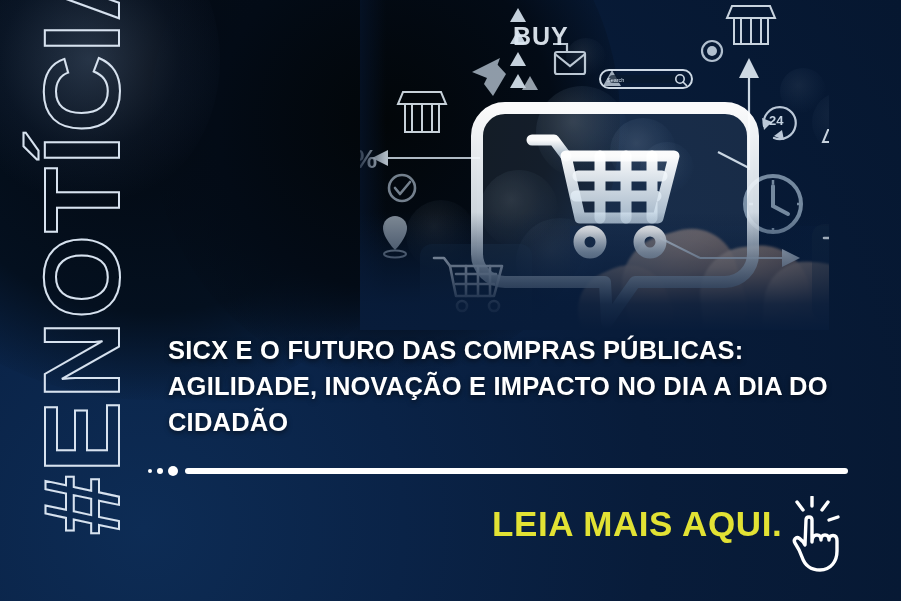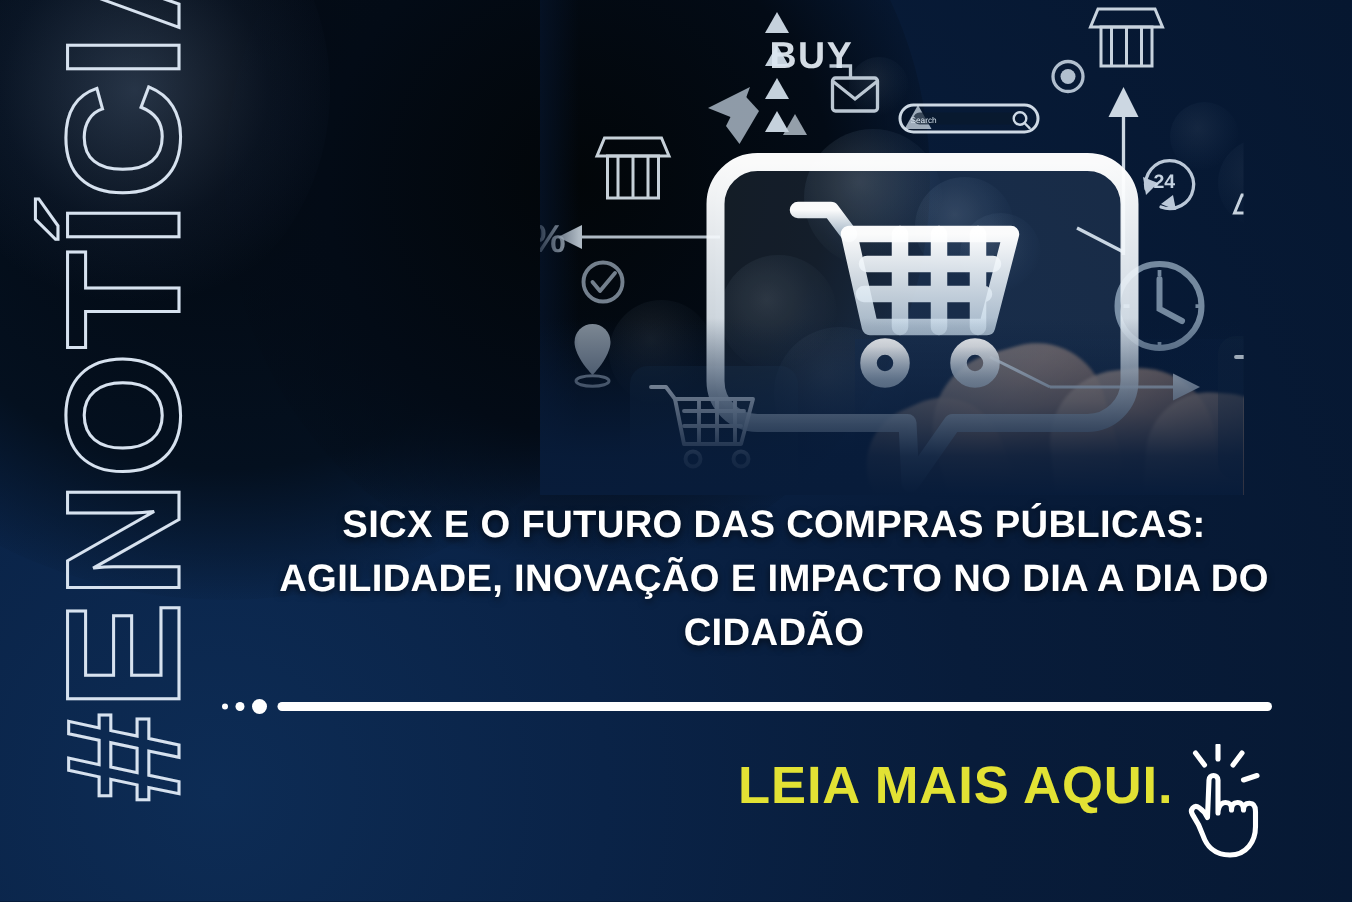--- a/index.html
+++ b/index.html
@@ -89,28 +89,27 @@
     color:transparent;
     -webkit-text-stroke:2px #d7e2ef;
     text-stroke:2px #d7e2ef;
     white-space:nowrap;
     padding-left:18px;
     font-family:"Liberation Sans","DejaVu Sans",sans-serif;
   }
 
   
   .headline{
-    position:absolute;left:180px;top:332px;width:672px;
+    position:absolute;left:168px;top:332px;width:672px;
     color:#ffffff;
     font-size:25.5px;font-weight:700;line-height:1.42;
     letter-spacing:.2px;
     text-transform:uppercase;
     text-shadow:0 2px 5px rgba(0,0,0,.55);
     z-index:12;
-    text-align:center;
   }
 
   .rule-row{
     position:absolute;left:148px;top:464px;width:700px;height:14px;
     display:flex;align-items:center;gap:5px;z-index:12;
   }
   .dot{background:#ffffff;border-radius:50%;flex:0 0 auto;}
   .dot.d1{width:4px;height:4px;}
   .dot.d2{width:6px;height:6px;}
   .dot.d3{width:10px;height:10px;}

